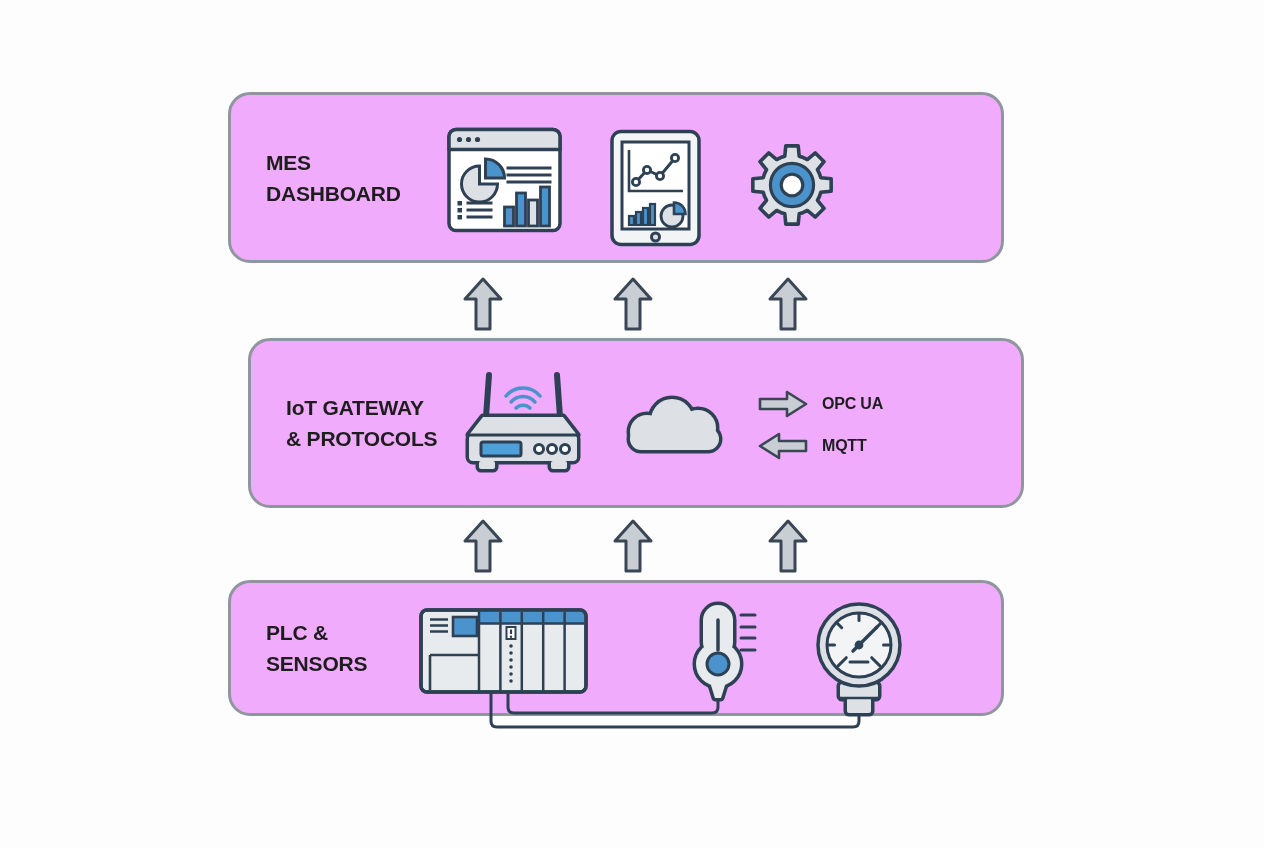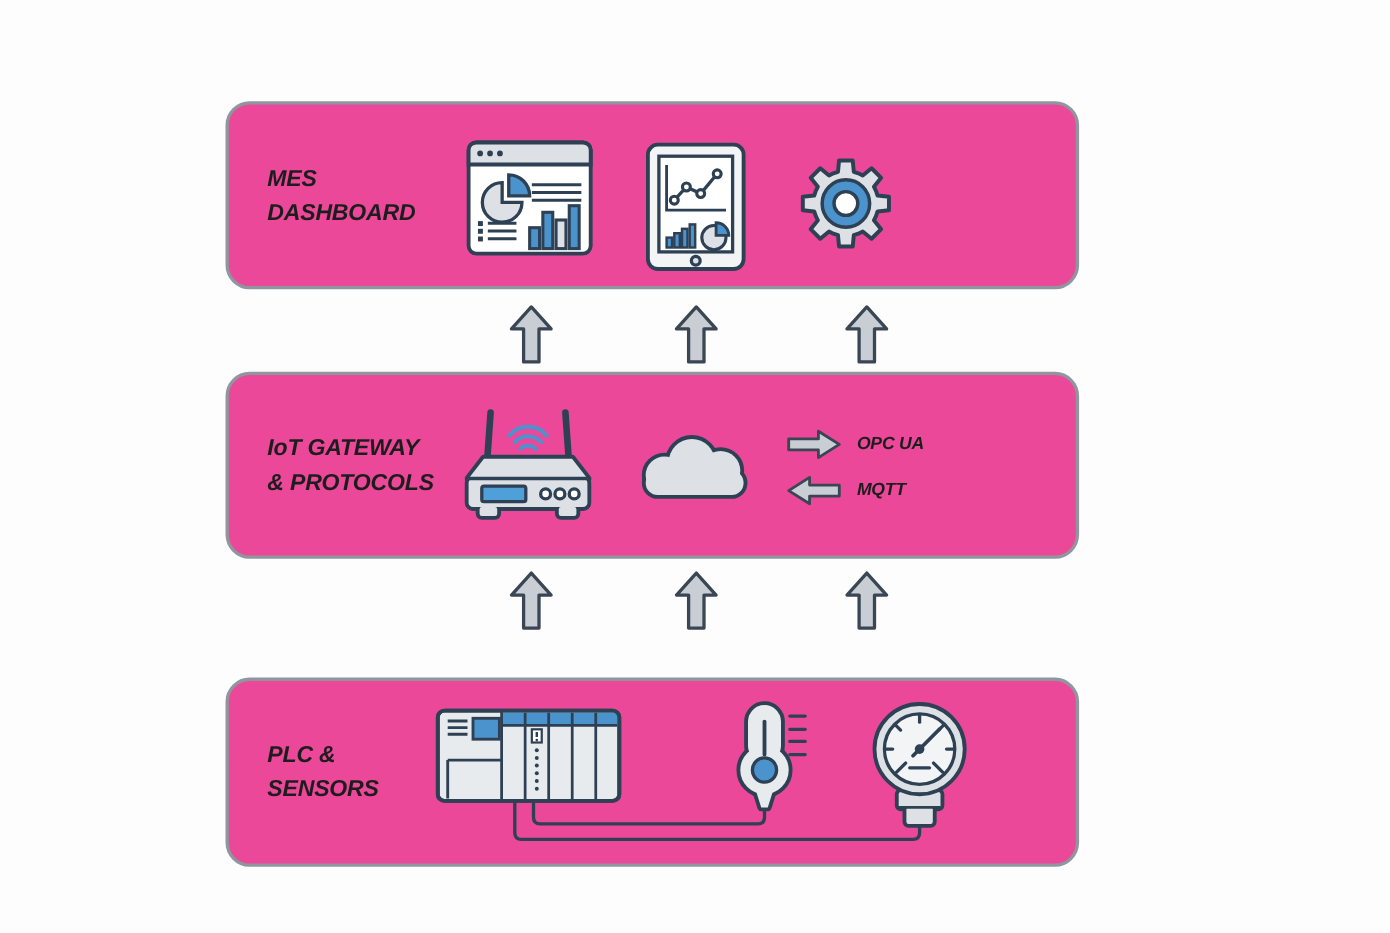--- a/index.html
+++ b/index.html
@@ -1,22 +1,22 @@
 <!DOCTYPE html>
 <html><head>
 <meta charset="utf-8">
 <style>
   html,body{margin:0;padding:0;background:#fdfdfd;}
   .canvas{position:relative;width:1264px;height:848px;background:#fdfdfd;overflow:hidden;
           font-family:"Liberation Sans",sans-serif;}
-  .layer-box{position:absolute;left:205px;width:776px;background:#ec4899;
-             border:3px solid #8f969d;border-radius:22px;box-sizing:border-box;font-style:italic;}
+  .layer-box{position:absolute;left:228px;width:776px;background:#f0abfc;
+             border:3px solid #8f969d;border-radius:22px;box-sizing:border-box;}
   #box-mes{top:92px;height:171px;}
-  #box-gw{top:338px;height:170px;}
-  #box-plc{top:580px;height:172px;margin-top:36px;}
+  #box-gw{top:338px;height:170px;margin-left:20px;}
+  #box-plc{top:580px;height:136px;}
   .layer-label{position:absolute;left:35px;top:50%;transform:translateY(-50%);
                font-size:21px;font-weight:700;line-height:31px;color:#1d1d1d;letter-spacing:-.2px;}
   .layer-label span{display:block;white-space:nowrap;}
   .icon{position:absolute;}
   .up-arrow{position:absolute;width:44px;height:56px;}
   .proto-row{position:absolute;display:flex;align-items:center;gap:13px;}
   .proto-label{font-size:16px;font-weight:700;color:#1d1d1d;letter-spacing:-.2px;white-space:nowrap;}
   .wires-svg{position:absolute;left:-3px;top:-3px;}
 </style>
 </head>

